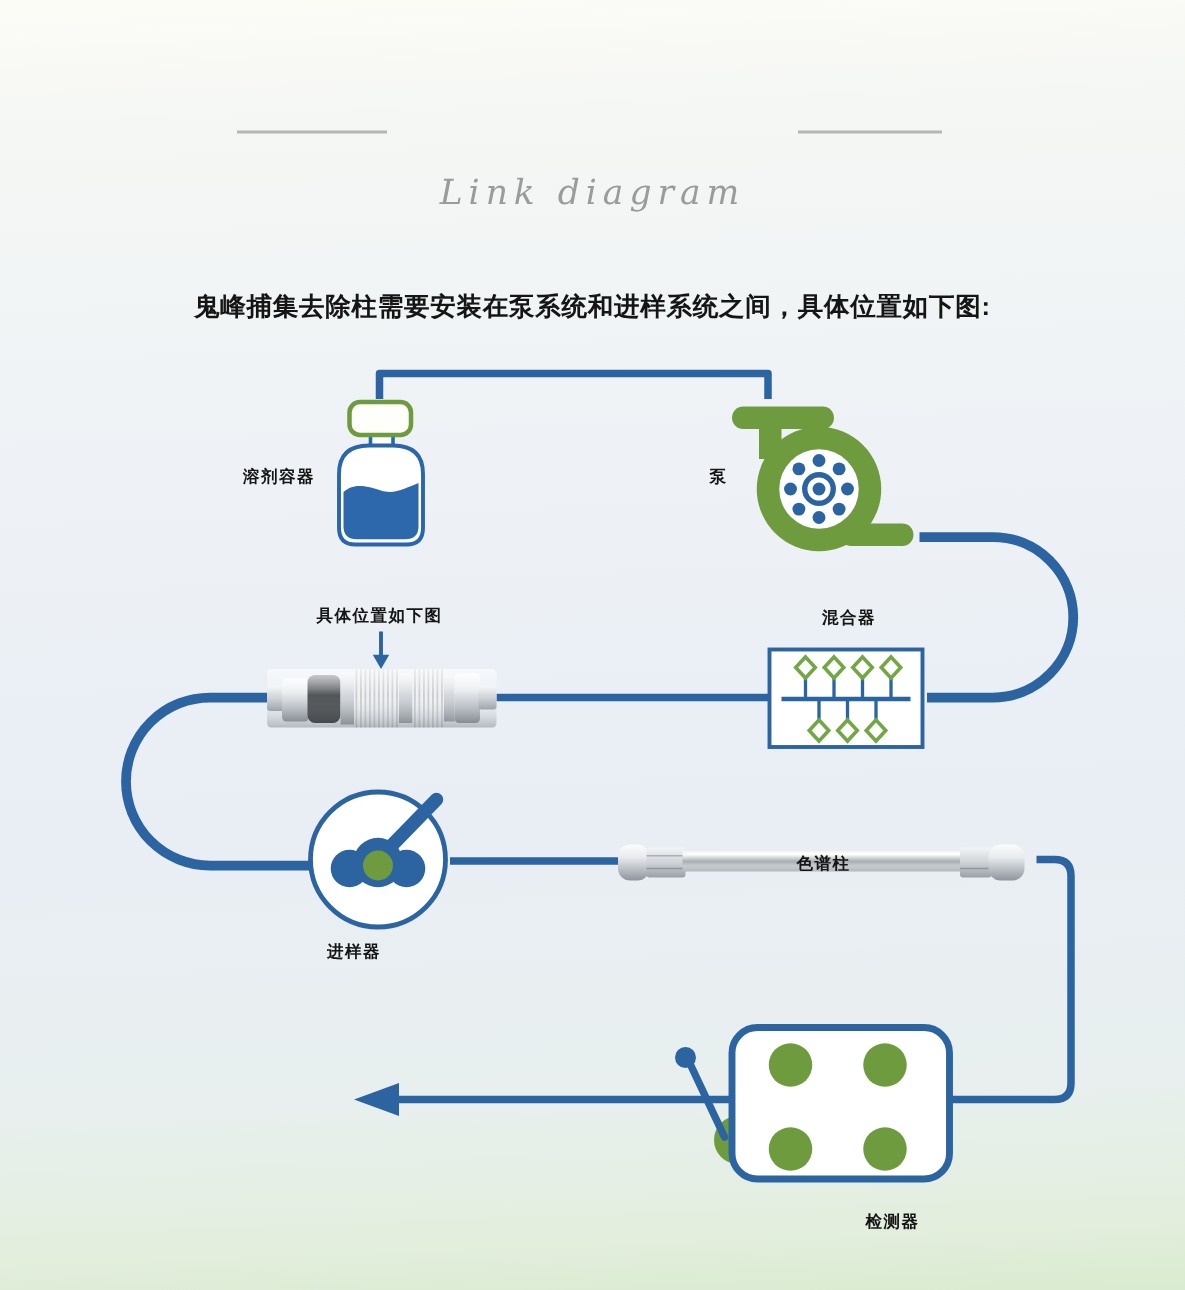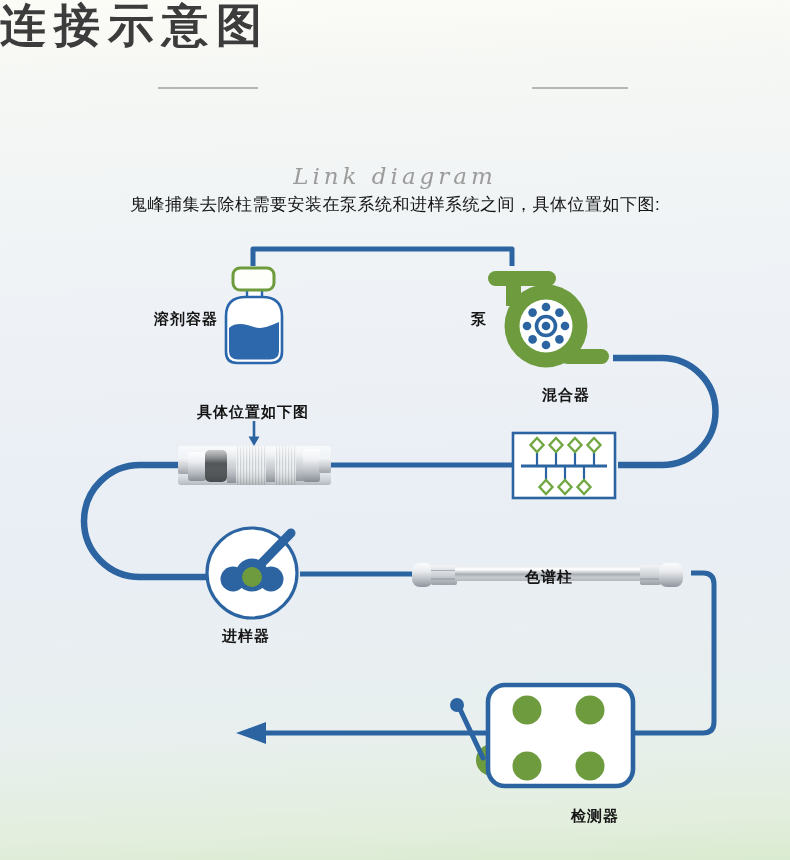--- a/index.html
+++ b/index.html
@@ -12,44 +12,43 @@
   .page-title{
     margin:0;font-size:46px;font-weight:700;color:var(--title-text,#3c3c3c);
     letter-spacing:8px;line-height:1.1;
   }
   .rule{position:absolute;top:87px;height:2px;background:#b4b8b2;}
   .rule-left{left:158px;width:100px;}
   .rule-right{left:532px;width:96px;}
   .subtitle{
     position:absolute;top:116px;left:0;width:790px;text-align:center;
     font-family:"DejaVu Serif","Liberation Serif",serif;font-style:italic;
-    font-size:23px;color:var(--subtitle-text,#9b9b9b);letter-spacing:4px;margin-top:47px;
+    font-size:23px;color:var(--subtitle-text,#9b9b9b);letter-spacing:4px;
   }
   .desc{
     position:absolute;top:176px;left:0;width:790px;text-align:center;
-    font-size:17px;font-weight:400;color:var(--body-text,#151515);letter-spacing:.5px;
+    font-size:17px;font-weight:700;color:var(--body-text,#151515);letter-spacing:.5px;
   }
   .diagram{position:absolute;left:0;top:0;width:790px;height:860px;}
   .diagram svg{position:absolute;left:0;top:0;}
   .lbl{
     position:absolute;transform:translateX(-50%);white-space:nowrap;
-    font-size:15px;font-weight:700;color:var(--body-text,#151515);letter-spacing:1px;
+    font-size:11px;font-weight:700;color:var(--body-text,#151515);letter-spacing:1px;
   }
   .st-blue{stroke:var(--line-blue,#2b64a1);}
   .f-blue{fill:var(--line-blue,#2b64a1);}
   .f-green{fill:var(--icon-green,#6d9b3d);}
   .st-green{stroke:var(--diamond-green,#72a844);}
 </style>
 </head>
 <body>
 
 <div class="page">
 
   <span class="rule rule-left"></span>
-  <h1 class="page-title">连接示意图</h1>
   <span class="rule rule-right"></span>
 
   <div class="subtitle">Link diagram</div>
   <p class="desc">鬼峰捕集去除柱需要安装在泵系统和进样系统之间，具体位置如下图:</p>
 
   <div class="diagram">
     <svg width="790" height="860" viewBox="0 0 790 860">
       <defs>
         <linearGradient id="gMetal" x1="0" y1="0" x2="0" y2="1">
           <stop offset="0" stop-color="#fbfcfd"></stop>
@@ -199,19 +198,19 @@
         </g>
       </g>
       <g>
         <line x1="459" y1="707" x2="483" y2="758" class="st-blue" stroke-width="5" stroke-linecap="round"></line>
         <circle class="f-blue" cx="457" cy="705" r="7"></circle>
       </g>
     </svg>
 
     <div class="lbl" style="left:186px;top:310px">溶剂容器</div>
     <div class="lbl" style="left:479px;top:310px">泵</div>
-    <div class="lbl" style="left:566px;top:386px">混合器</div>
+    <div class="lbl" style="left:566px;top:404px">混合器</div>
     <div class="lbl" style="left:253px;top:403px">具体位置如下图</div>
-    <div class="lbl" style="left:246px;top:627px">进样器</div>
+    <div class="lbl" style="left:236px;top:627px">进样器</div>
     <div class="lbl" style="left:549px;top:568px">色谱柱</div>
     <div class="lbl" style="left:595px;top:807px">检测器</div>
   </div>
 </div>
 
 </body></html>

